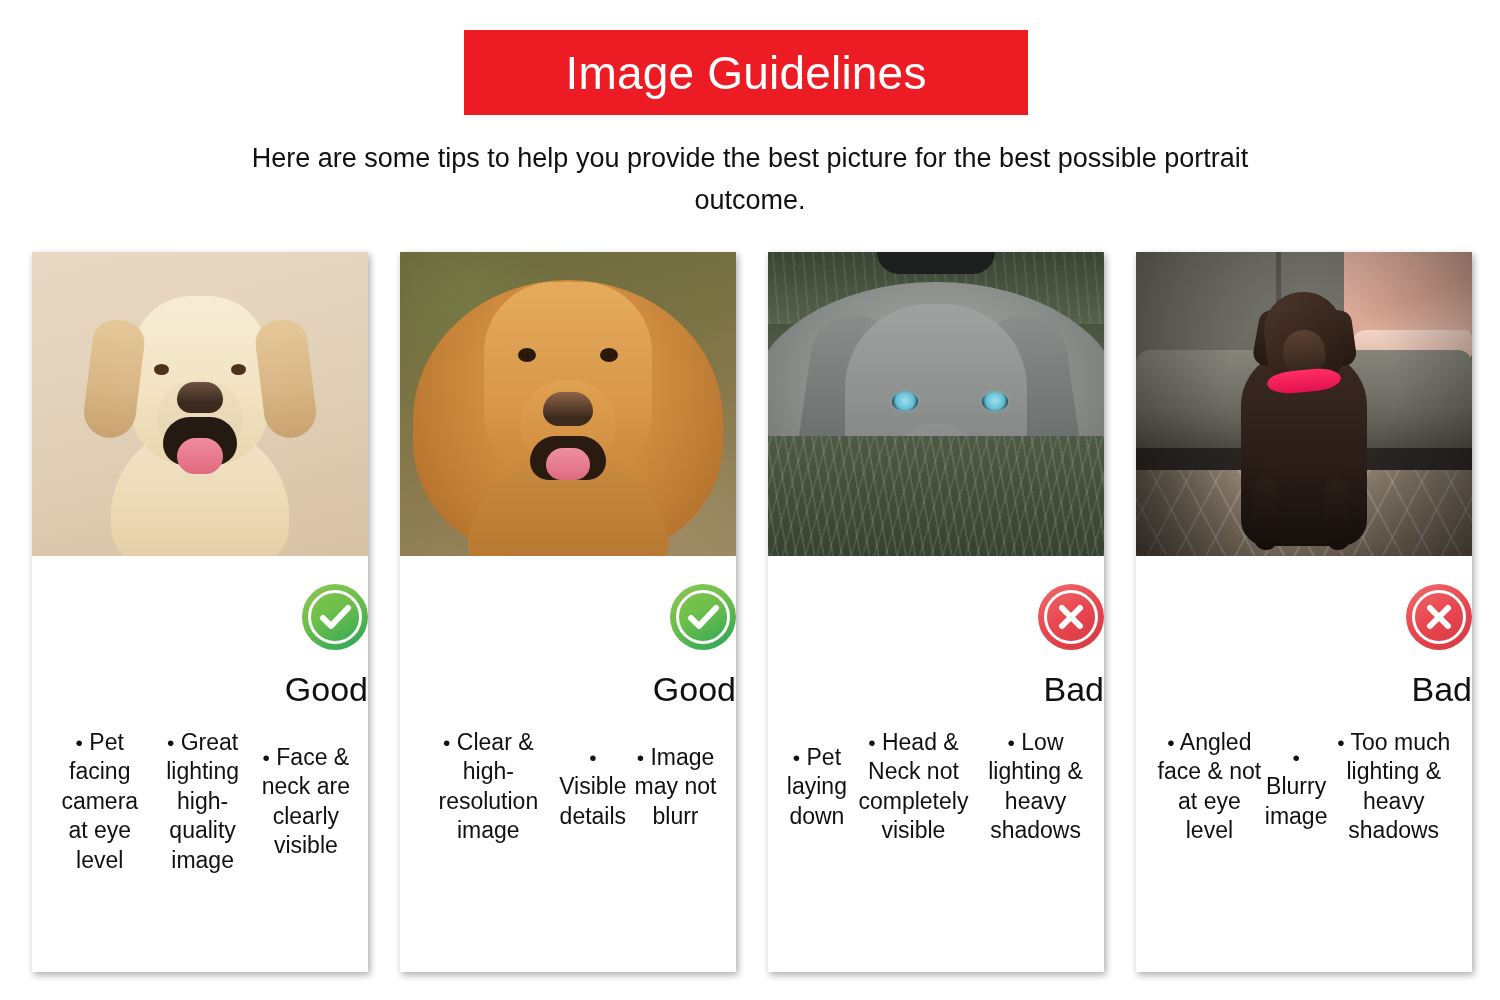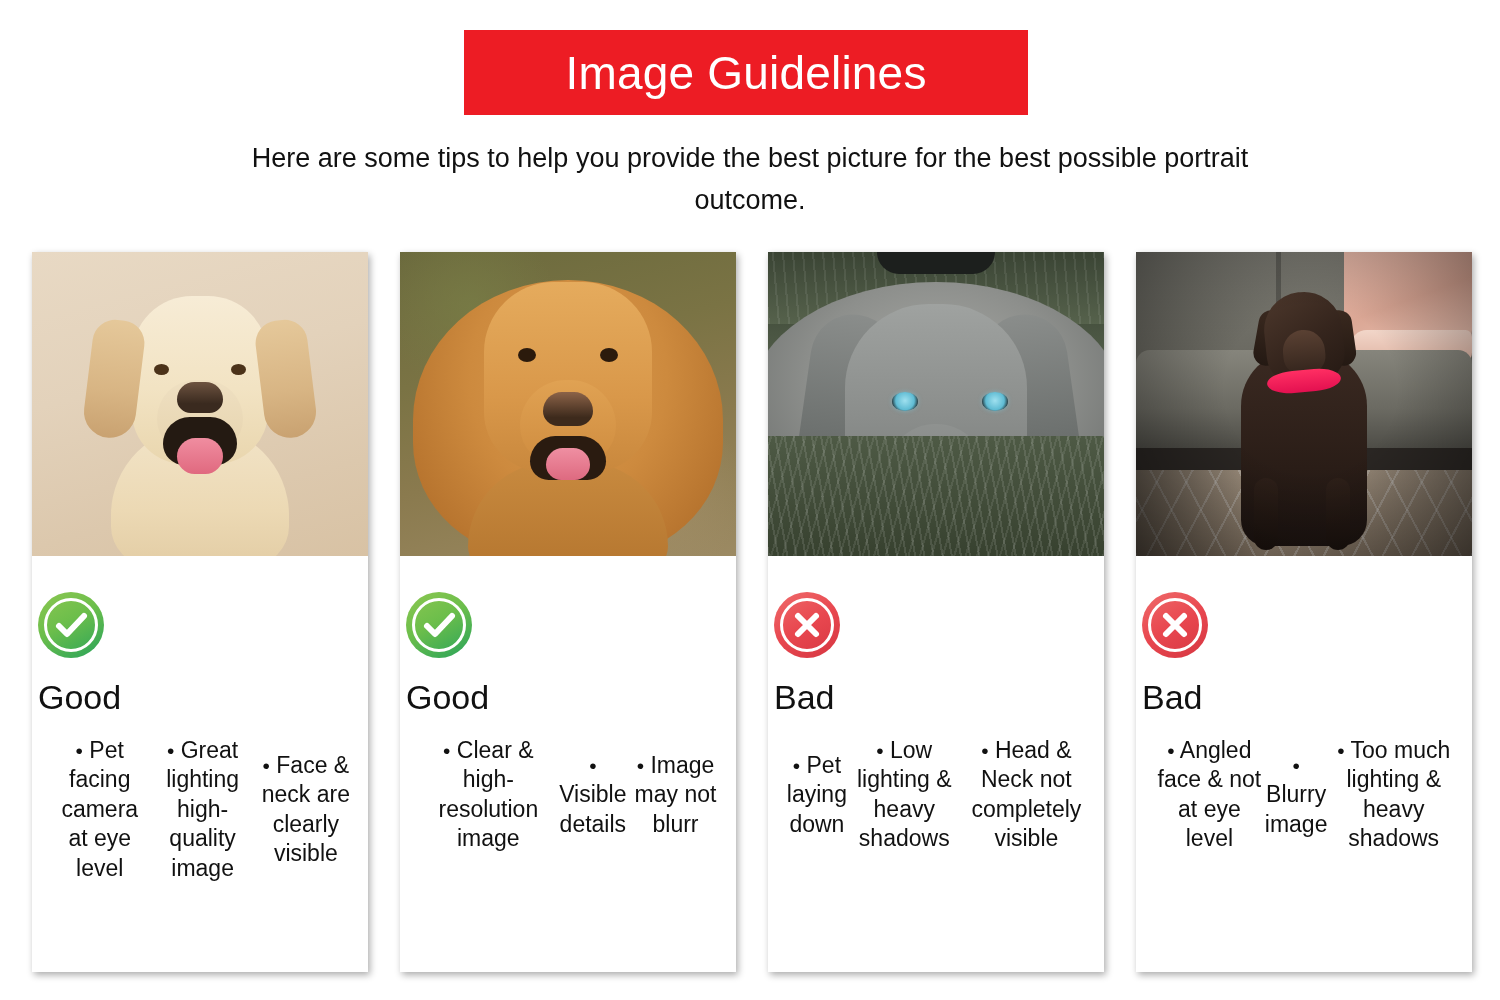--- a/index.html
+++ b/index.html
@@ -62,22 +62,22 @@
     position: relative;
     overflow: hidden;
     flex: none;
   }
 
   .card-body {
     flex: 1;
     background: #fff;
     display: flex;
     flex-direction: column;
-    align-items: flex-start;
-    padding-top: 36px;
+    align-items: flex-end;
+    padding-top: 28px;
     margin-left: 6px;
   }
 
   
   .status-icon {
     width: 66px; height: 66px;
     border-radius: 50%;
     position: relative;
     flex: none;
   }
@@ -464,22 +464,22 @@
         <div class="ring"></div>
         <div class="glyph">
           <svg viewBox="0 0 66 66">
               <path d="M24 24 L42 42 M42 24 L24 42" fill="none" stroke="#ffffff" stroke-width="6" stroke-linecap="round"></path>
             </svg>
         </div>
       </div>
       <div class="card-title">Bad</div>
       <div class="bullets">
         <div class="bullet"><span class="dot">•</span> <span>Pet laying down</span></div>
+        <div class="bullet"><span class="dot">•</span> <span>Head &amp; Neck not completely visible</span></div>
         <div class="bullet"><span class="dot">•</span> <span>Low lighting &amp; heavy shadows</span></div>
-        <div class="bullet"><span class="dot">•</span> <span>Head &amp; Neck not completely visible</span></div>
       </div>
     </div>
   </div>
 
   <div class="card">
     <div class="photo ph4">
       <div class="rm-couch"></div>
       <div class="rm-cushion-seam"></div>
       <div class="rm-blanket"></div>
       <div class="rm-blanket-roll"></div>

